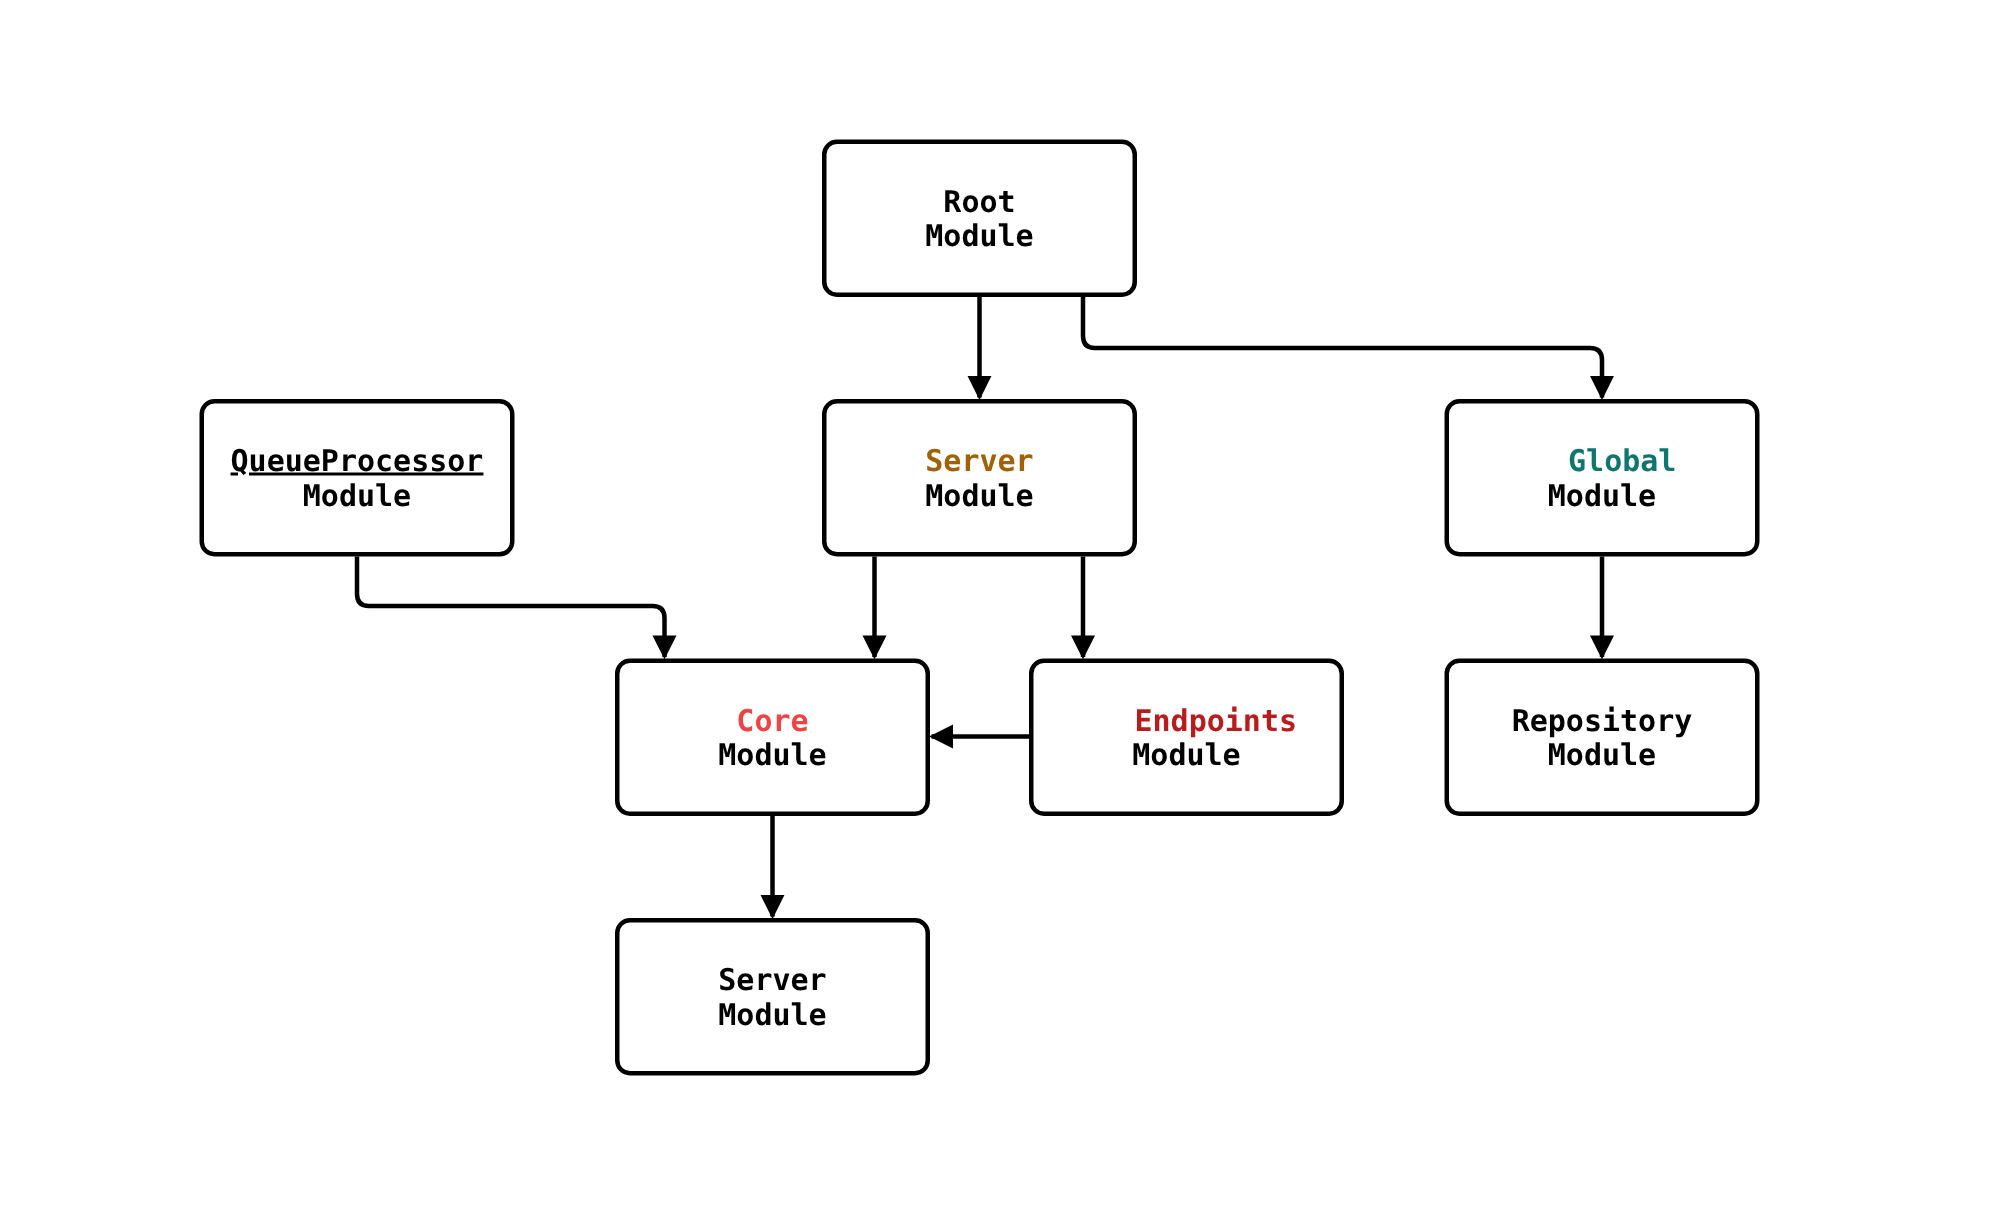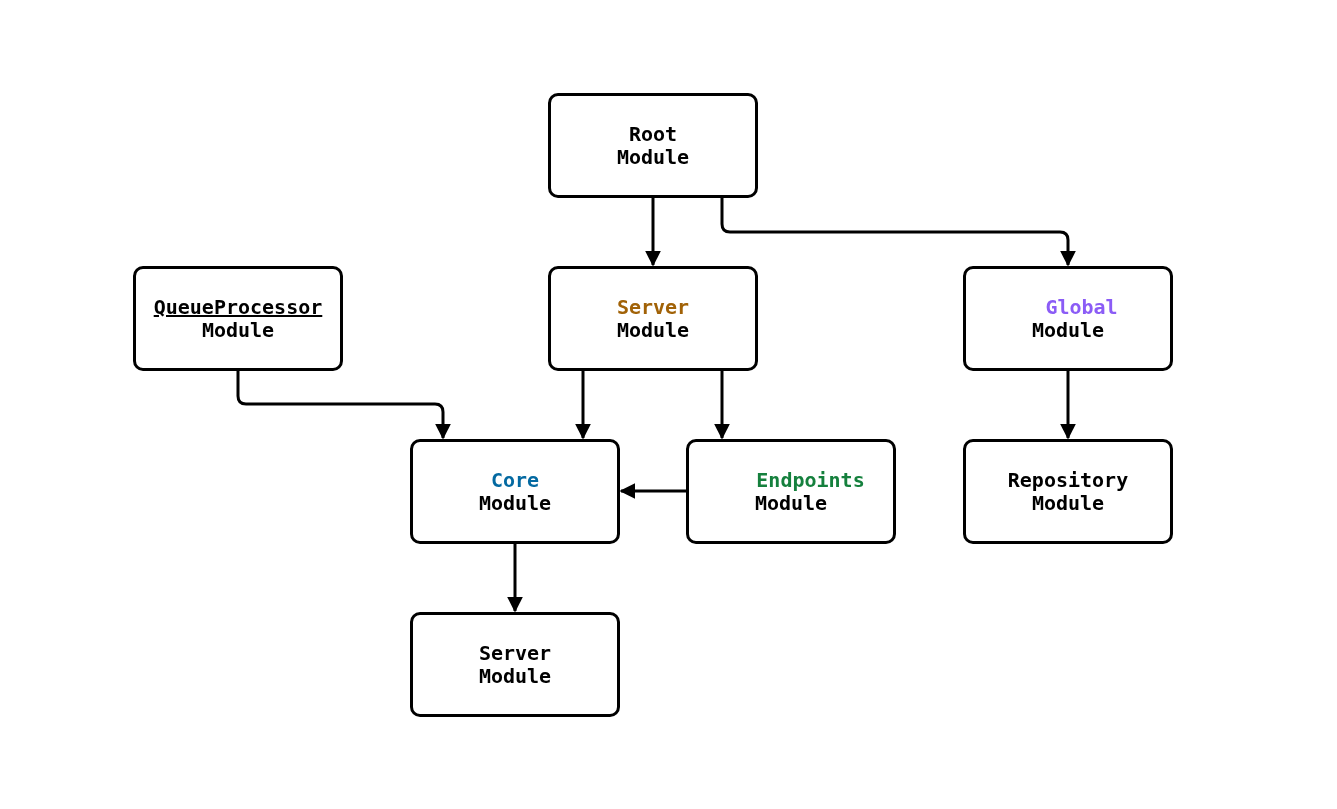--- a/index.html
+++ b/index.html
@@ -76,29 +76,29 @@
       </div>
       <div class="node" style="left: 133px; top: 266px; width: 210px; height: 105px; background: rgb(255, 255, 255); border-color: rgb(0, 0, 0);">
         <span class="label-line" style="color: rgb(0, 0, 0); text-decoration: underline;">QueueProcessor</span>
         <span class="label-line" style="color: rgb(0, 0, 0);">Module</span>
       </div>
       <div class="node" style="left: 548px; top: 266px; width: 210px; height: 105px; background: rgb(255, 255, 255); border-color: rgb(0, 0, 0);">
         <span class="label-line" style="color: #a16207;">Server</span>
         <span class="label-line" style="color: rgb(0, 0, 0);">Module</span>
       </div>
       <div class="node" style="left: 963px; top: 266px; width: 210px; height: 105px; background: rgb(255, 255, 255); border-color: rgb(0, 0, 0);">
-        <span class="label-line" style="color: #8b5cf6; margin-left: 27px;">Global</span>
+        <span class="label-line" style="color: #0f766e; margin-left: 27px;">Global</span>
         <span class="label-line" style="color: rgb(0, 0, 0);">Module</span>
       </div>
       <div class="node" style="left: 410px; top: 439px; width: 210px; height: 105px; background: rgb(255, 255, 255); border-color: rgb(0, 0, 0);">
-        <span class="label-line" style="color: #0369a1;">Core</span>
+        <span class="label-line" style="color: #ef4444;">Core</span>
         <span class="label-line" style="color: rgb(0, 0, 0);">Module</span>
       </div>
       <div class="node" style="left: 686px; top: 439px; width: 210px; height: 105px; background: rgb(255, 255, 255); border-color: rgb(0, 0, 0);">
-        <span class="label-line" style="color: #15803d; margin-left: 39px;">Endpoints</span>
+        <span class="label-line" style="color: #b91c1c; margin-left: 39px;">Endpoints</span>
         <span class="label-line" style="color: rgb(0, 0, 0);">Module</span>
       </div>
       <div class="node" style="left: 963px; top: 439px; width: 210px; height: 105px; background: rgb(255, 255, 255); border-color: rgb(0, 0, 0);">
         <span class="label-line" style="color: rgb(0, 0, 0);">Repository</span>
         <span class="label-line" style="color: rgb(0, 0, 0);">Module</span>
       </div>
       <div class="node" style="left: 410px; top: 612px; width: 210px; height: 105px; background: rgb(255, 255, 255); border-color: rgb(0, 0, 0);">
         <span class="label-line" style="color: rgb(0, 0, 0);">Server</span>
         <span class="label-line" style="color: rgb(0, 0, 0);">Module</span>
       </div>

